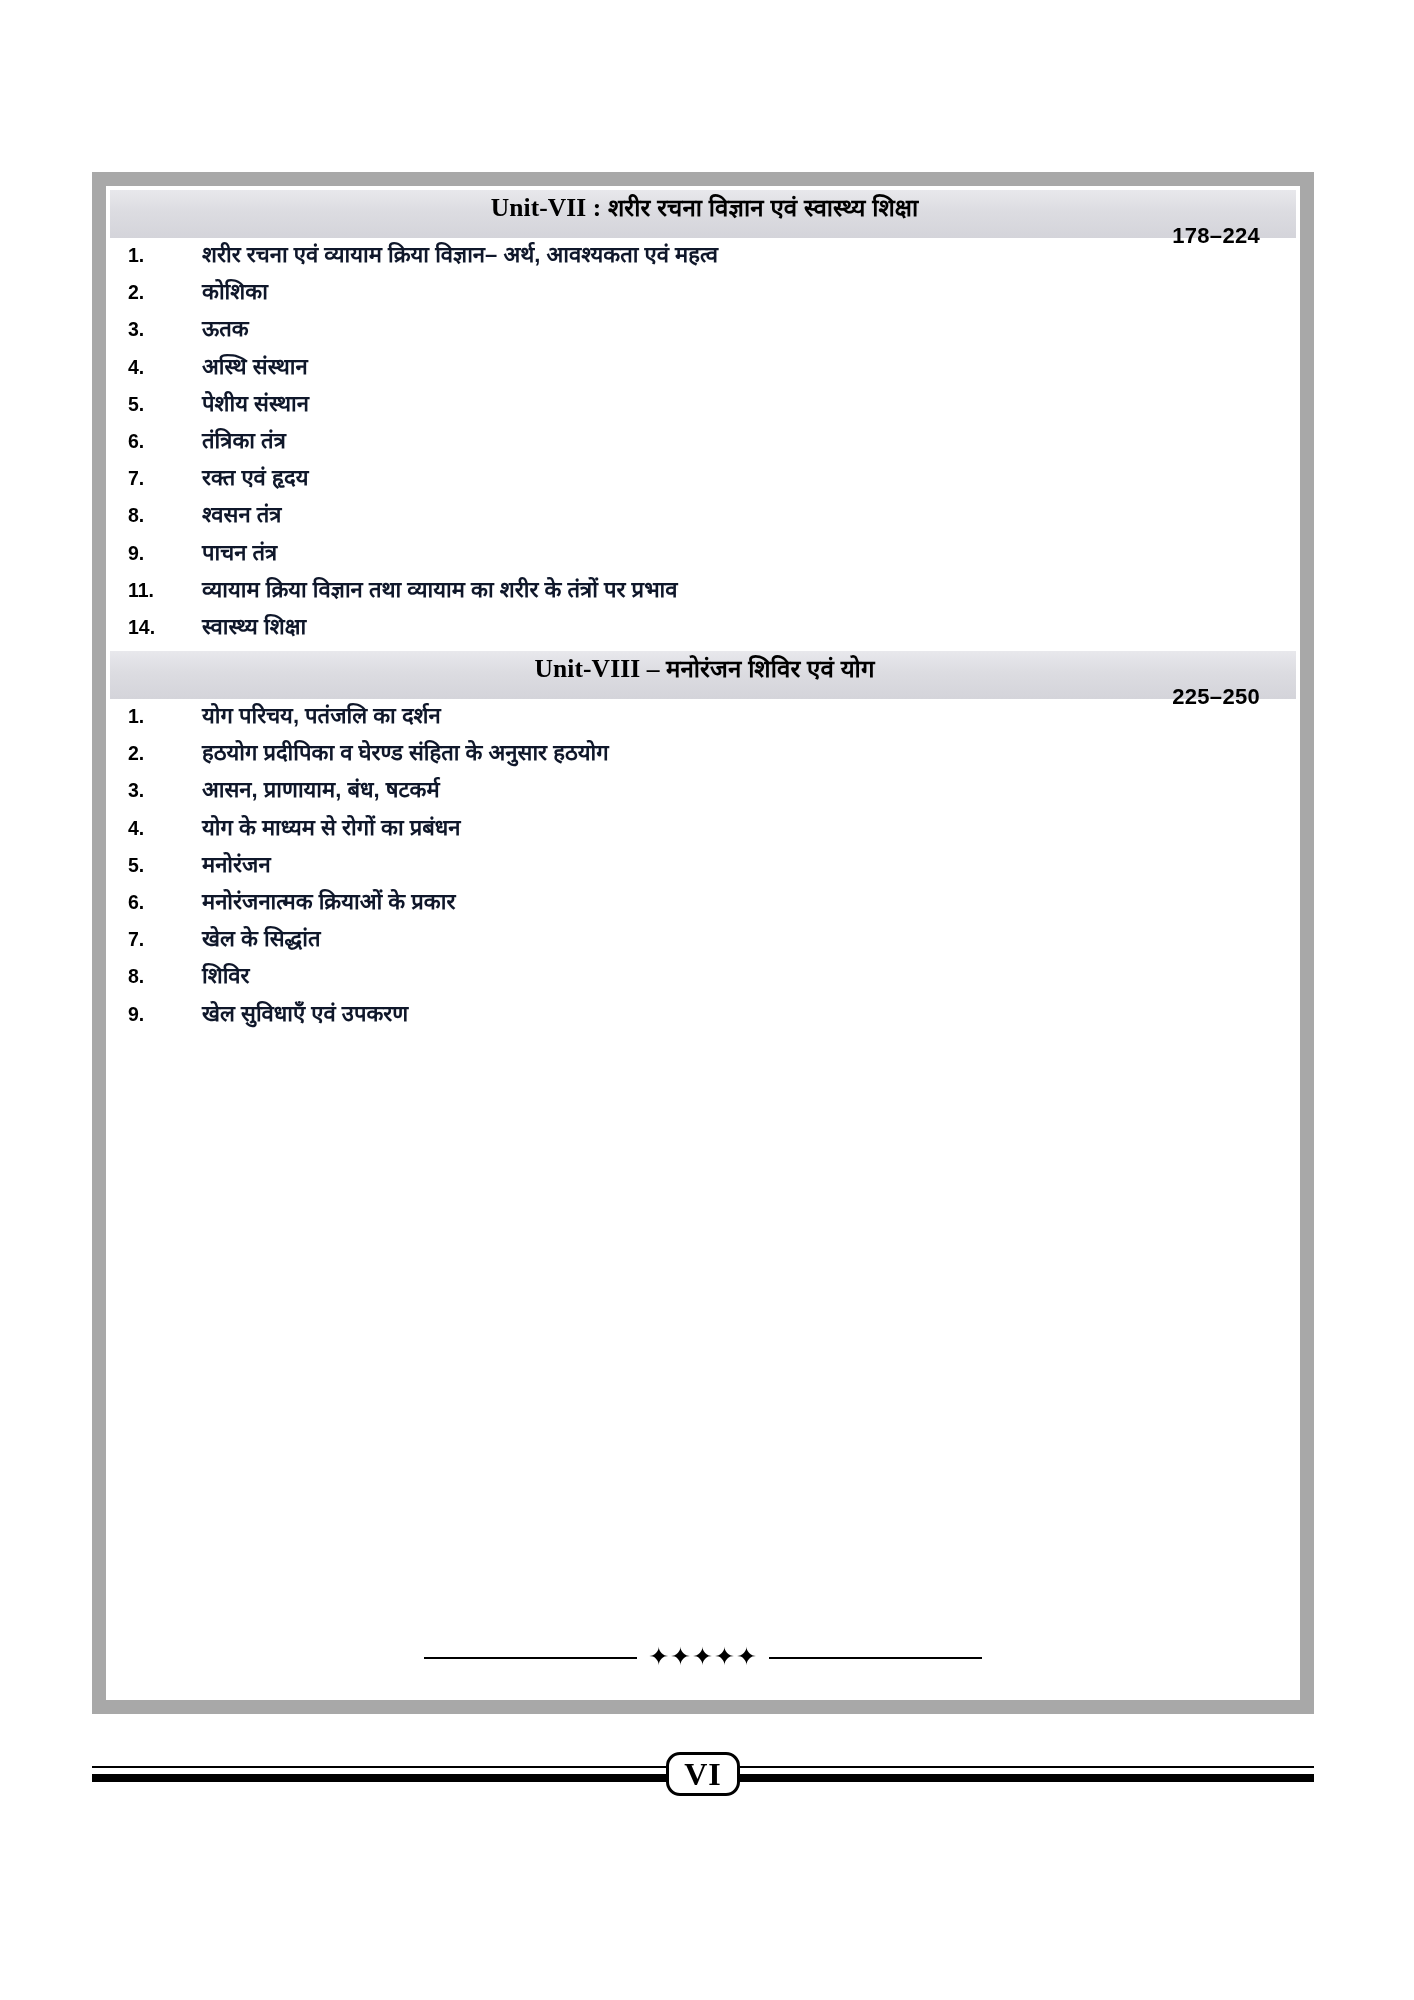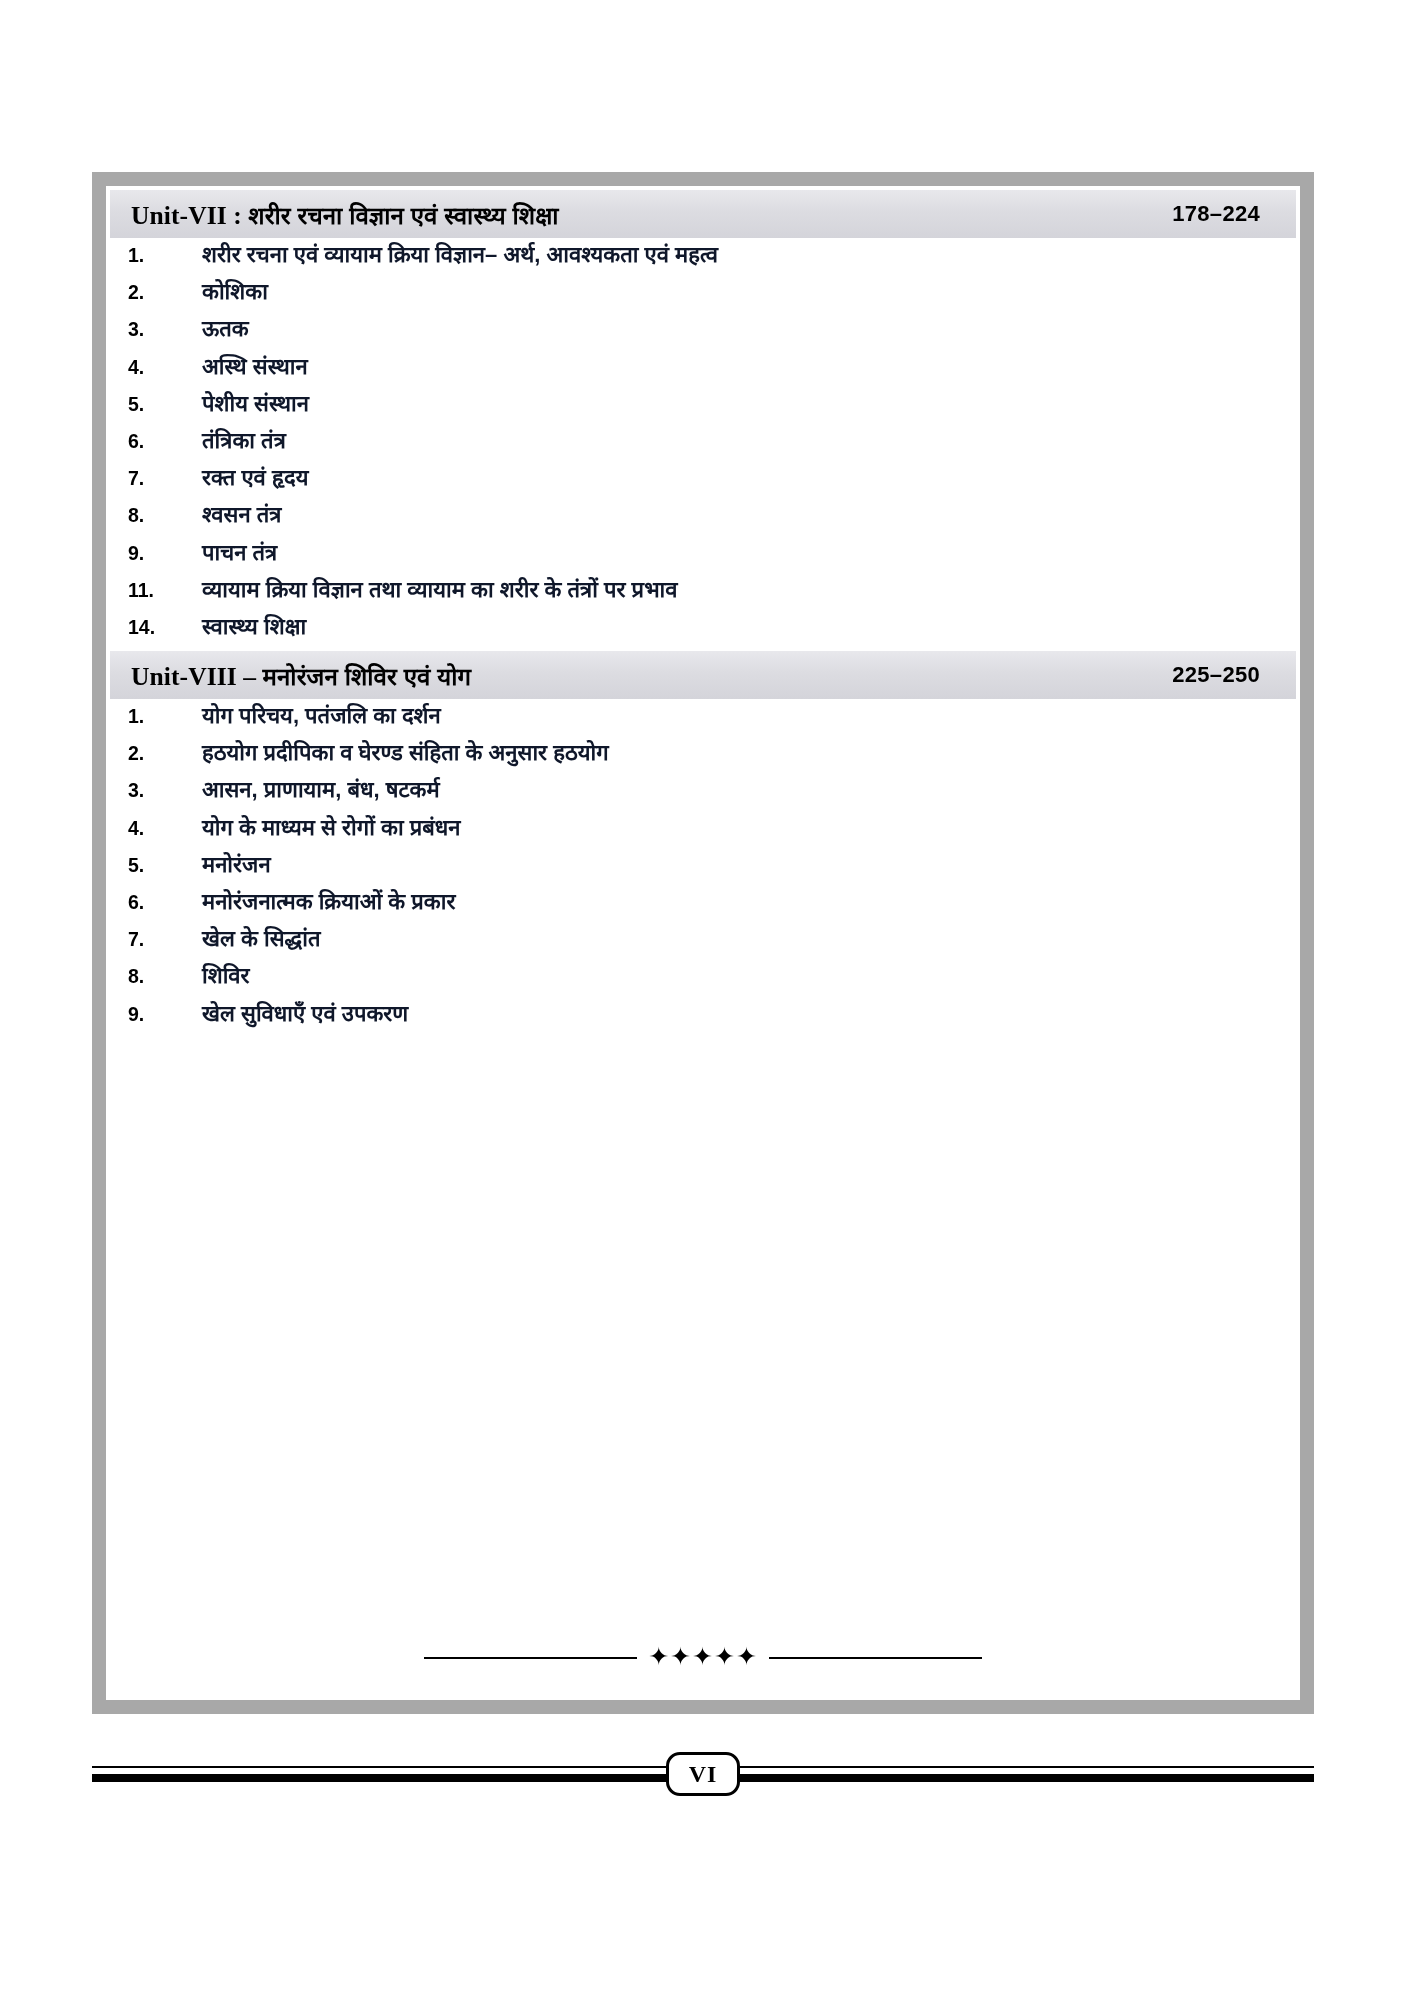--- a/index.html
+++ b/index.html
@@ -49,20 +49,21 @@
 
   
   .unit-band {
     position: relative;
     background: linear-gradient(to bottom, #e8e8ec 0%, #dcdce1 45%, #d4d4da 100%);
     height: 48px;
     display: flex;
     align-items: center;
     padding: 0 18px 0 21px;
     box-sizing: border-box;
+    flex-direction: column;
   }
   .unit-title {
     font-size: 25.5px;
     font-weight: bold;
     color: #000;
     letter-spacing: 0.1px;
     white-space: nowrap;
   }
   .unit-title .devan {
     font-family: "Liberation Sans", "DejaVu Sans", sans-serif;
@@ -171,21 +172,21 @@
     background: #ffffff;
     border: 3px solid #000;
     border-radius: 14px;
     display: flex;
     align-items: center;
     justify-content: center;
     box-sizing: border-box;
   }
   #footer .pagecap span {
     font-family: "Liberation Serif", "DejaVu Serif", serif;
-    font-size: 24px;
+    font-size: 32px;
     font-weight: bold;
     color: #000;
     letter-spacing: 1px;
   }
 </style>
 </head>
 <body>
 
 <div id="page-frame">
   <div id="frame-inner-white"></div>

